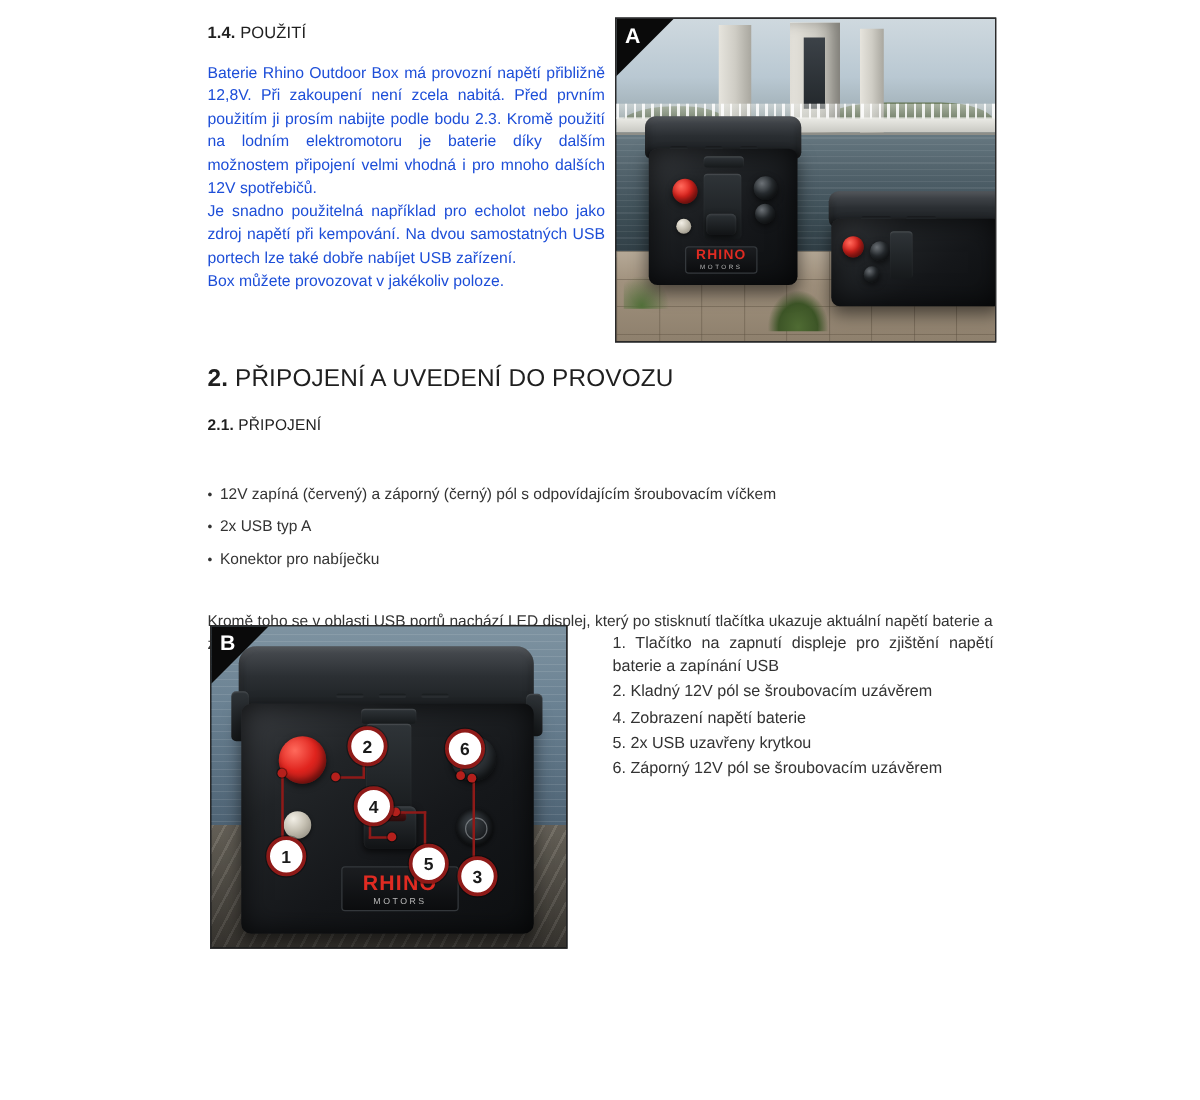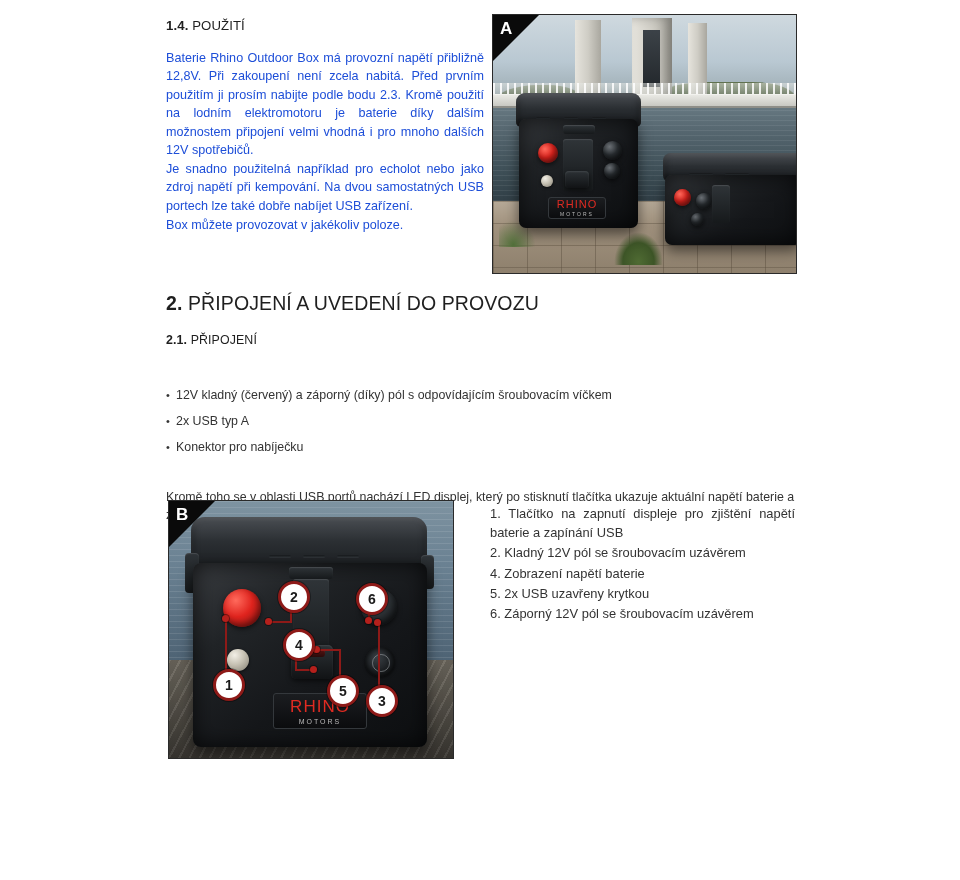--- a/index.html
+++ b/index.html
@@ -260,21 +260,21 @@
     border-radius: 3px;
     display: flex;
     flex-direction: column;
     align-items: center;
     justify-content: center;
     line-height: 1;
     overflow: hidden;
   }
   .rhino-badge .r1 {
     color: #e02b22;
-    font-weight: 400;
+    font-weight: 700;
     letter-spacing: 1px;
     font-family: "Liberation Sans", sans-serif;
   }
   .rhino-badge .r2 {
     color: #b9b9b9;
     letter-spacing: 2px;
     font-family: "Liberation Sans", sans-serif;
   }
 
   
@@ -402,21 +402,21 @@
     <span>PŘIPOJENÍ A UVEDENÍ DO PROVOZU</span>
   </div>
 
   <div class="blk h3" style="left:166px; top:333px;">
     <b>2.1.</b>
     <span>PŘIPOJENÍ</span>
   </div>
 
 
   <div class="blk bullet-line" style="left:166px; top:386px;">
-    <span class="dot">•</span><span>12V kladný (červený) a záporný (díky) pól s odpovídajícím šroubovacím víčkem</span>
+    <span class="dot">•</span><span>12V zapíná (červený) a záporný (černý) pól s odpovídajícím šroubovacím víčkem</span>
   </div>
   <div class="blk bullet-line" style="left:166px; top:412px;">
     <span class="dot">•</span><span>2x USB typ A</span>
   </div>
   <div class="blk bullet-line" style="left:166px; top:438px;">
     <span class="dot">•</span><span>Konektor pro nabíječku</span>
   </div>
 
   <div class="blk flow" style="left:166px; top:488px; width:634px;">Kromě toho se v oblasti USB portů nachází LED displej, který po stisknutí tlačítka ukazuje aktuální napětí baterie a zapíná USB.</div>
 

